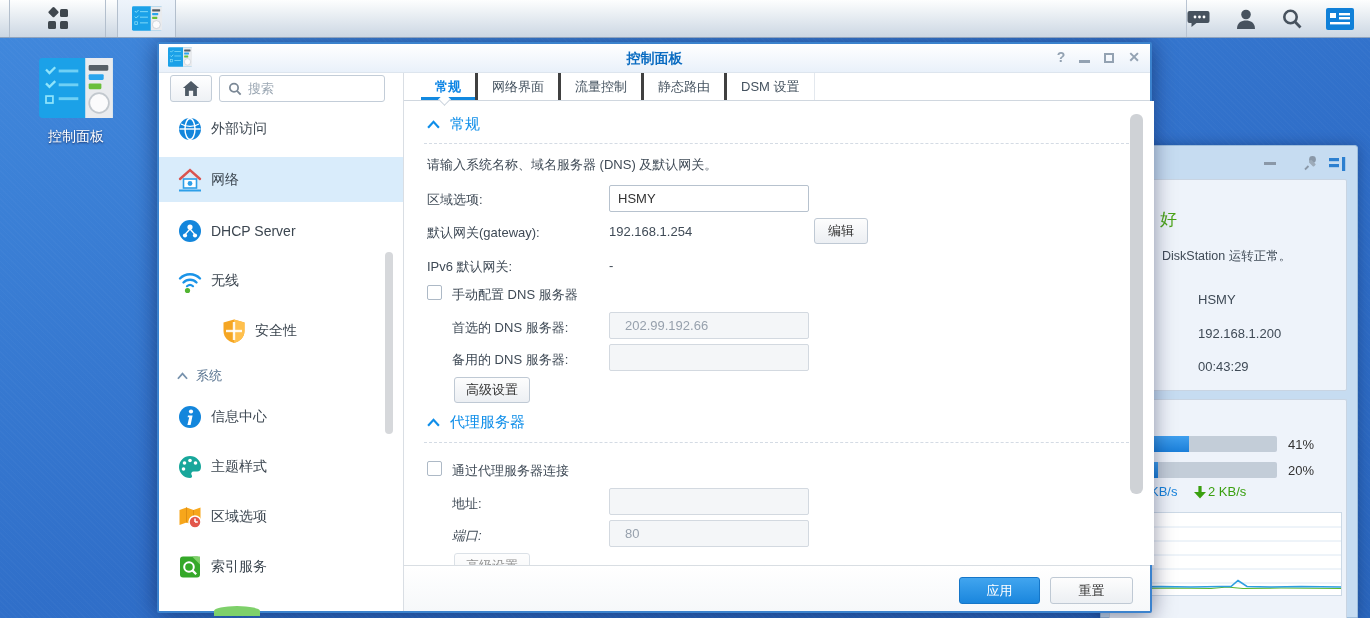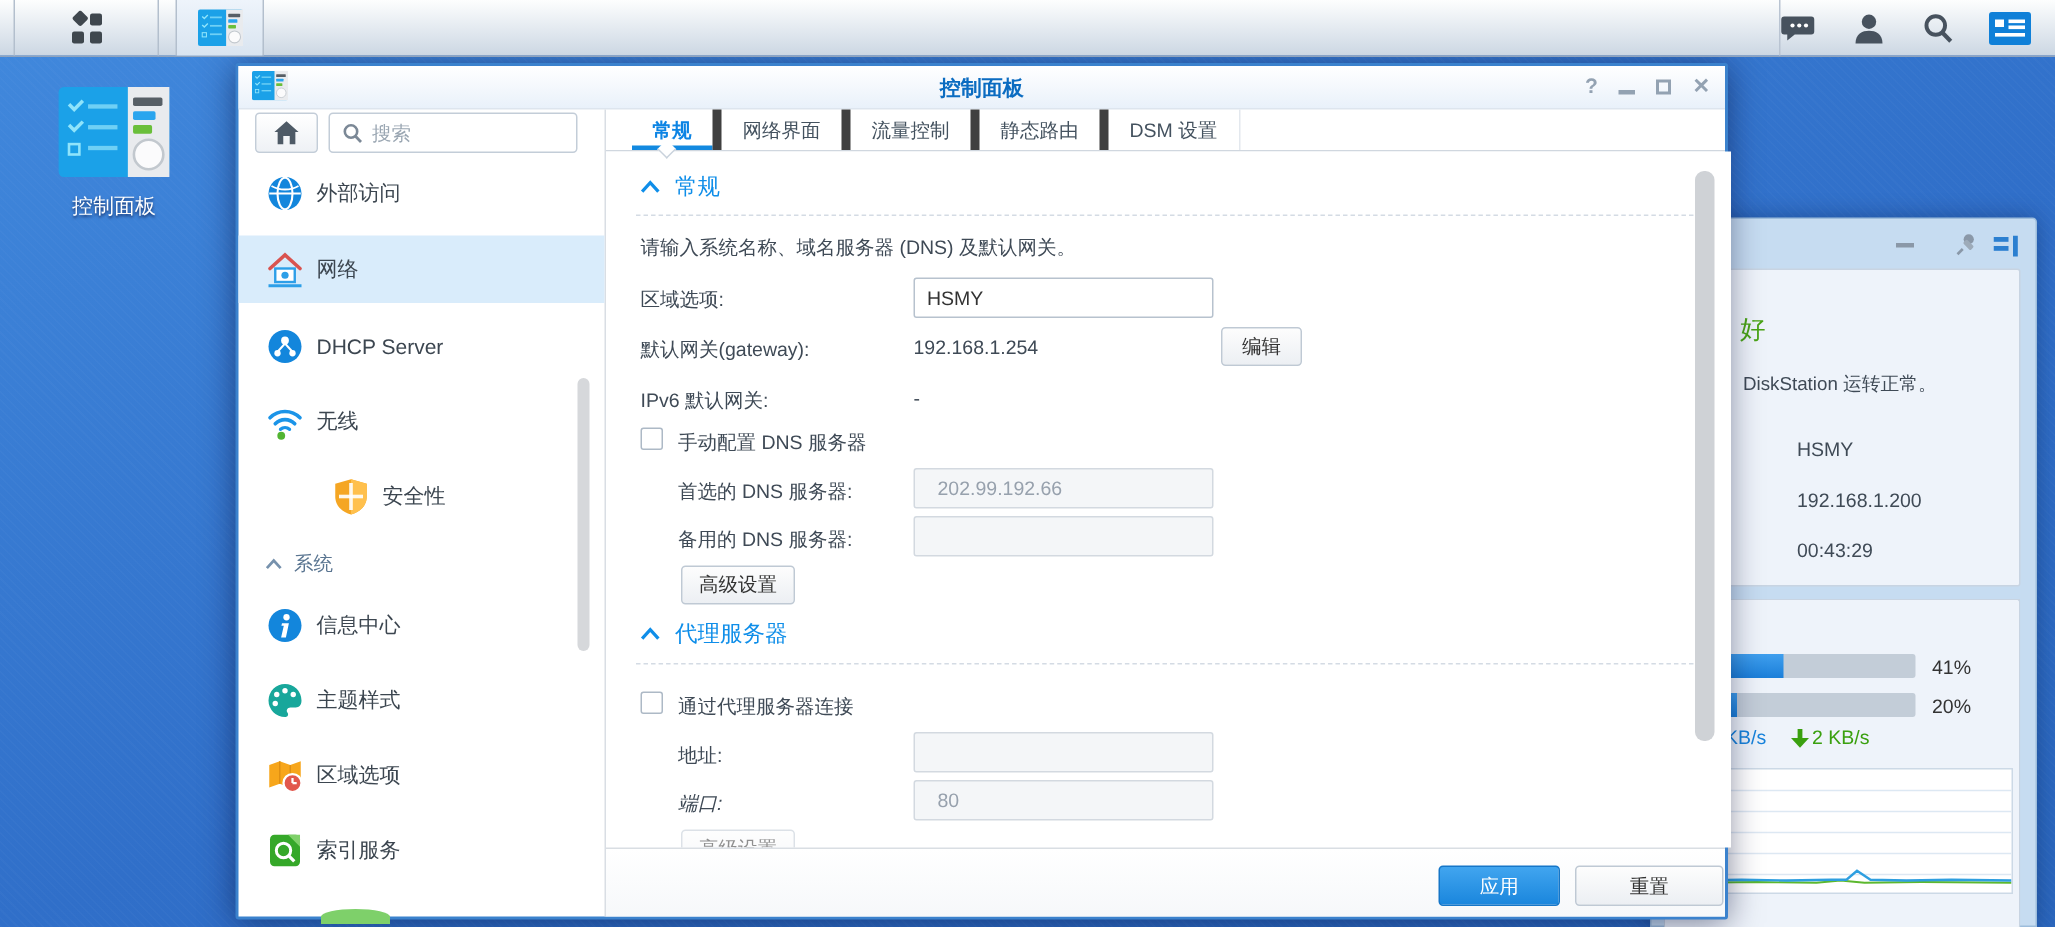--- a/index.html
+++ b/index.html
@@ -62,21 +62,21 @@
   .side-item { position:absolute; left:0; width:244px; height:38px; display:flex; align-items:center; cursor:pointer; }
   .side-item .ico { margin-left:18px; width:26px; height:26px; flex:none; }
   .side-item .lbl { margin-left:8px; font-size:14px; color:#3c4650;text-align:center; }
   .side-item.selected { background:#d9ecfb; height:45px; }
   .side-section { position:absolute; left:18px; display:flex; align-items:center; gap:8px; color:#5a7591; font-size:13px; }
   .side-scroll { position:absolute; left:226px; top:208px; width:8px; height:182px; background:#d6d8db; border-radius:4px; cursor:pointer; }
   .partial-ico { position:absolute; left:55px; top:562px; width:46px; height:10px; background:#7ed06a; border-radius:50% 50% 0 0; }
 
   
   .tabs { position:absolute; left:245px; top:29px; right:0; height:28px; border-bottom:1px solid #d0d7df; display:flex; padding-left:17px; }
-  .tab { padding:0 14px; line-height:27px; font-size:13px; color:#44525f; border-left:6px solid #404040; cursor:pointer; }
+  .tab { padding:0 14px; line-height:27px; font-size:13px; color:#44525f; border-left:3px solid #404040; cursor:pointer; }
   .tab:last-child { border-right:1px solid #e3e8ee; }
   .tab.active { color:#0c84e4; font-weight:bold; box-shadow:inset 0 -3px 0 #1289e0; border-left:none; }
   .tab-notch { position:absolute; left:281px; top:51px; width:9px; height:9px; background:#fff;
     border-right:1px solid #c9d2dc; border-bottom:1px solid #c9d2dc; transform:rotate(45deg); z-index:3; }
 
   
   .content { position:absolute; left:245px; top:57px; width:750px; height:464px; overflow:hidden; background:#fff; }
   .sec-head { position:absolute; display:flex; align-items:center; gap:10px; font-size:15px; color:#0f8ee9; }
   .dash { position:absolute; left:20px; width:710px; border-top:1px dashed #d4dbe4; }
   .desc { position:absolute; left:23px; font-size:13px; color:#3f4a56; }
@@ -87,21 +87,21 @@
   .tinput:disabled { background:#f4f6f8; border-color:#d3d9e0; color:#97a1ad;padding-left:15px; }
   .chk { position:absolute; width:15px; height:15px; background:#fff; border:1px solid #adb9c6; border-radius:2px; cursor:pointer; }
   .btn { position:absolute; background:linear-gradient(#fdfdfd,#eceff3); border:1px solid #bfc9d4; border-radius:3px;
     font-size:13px; color:#333; display:flex; align-items:center; justify-content:center; cursor:pointer; font-family:"Liberation Sans",sans-serif; }
   .content-scroll { position:absolute; left:726px; top:13px; width:13px; height:380px; background:#cfd2d6; border-radius:6px; cursor:pointer; }
 
   
   .action-bar { position:absolute; left:245px; right:0; top:521px; height:46px; background:linear-gradient(#ffffff,#f6f8fa); border-top:1px solid #d9dee3; }
   .btn-apply { position:absolute; left:800px; top:533px; width:81px; height:27px; background:linear-gradient(#41a5ef,#1a86dd);
     border:1px solid #1576c8; border-radius:3px; color:#fff; font-size:13px; display:flex; align-items:center; justify-content:center; cursor:pointer; }
-  .btn-reset { position:absolute; left:891px; top:533px; width:99px; height:27px; }
+  .btn-reset { position:absolute; left:891px; top:533px; width:83px; height:27px; }
 </style>
 </head>
 <body>
 
 <div class="screen">
 
   <svg width="0" height="0" style="position:absolute">
     <defs>
       <g id="cp-icon">
         <rect x="0" y="0" width="64" height="52" rx="3" fill="#1ba1e8"></rect>

